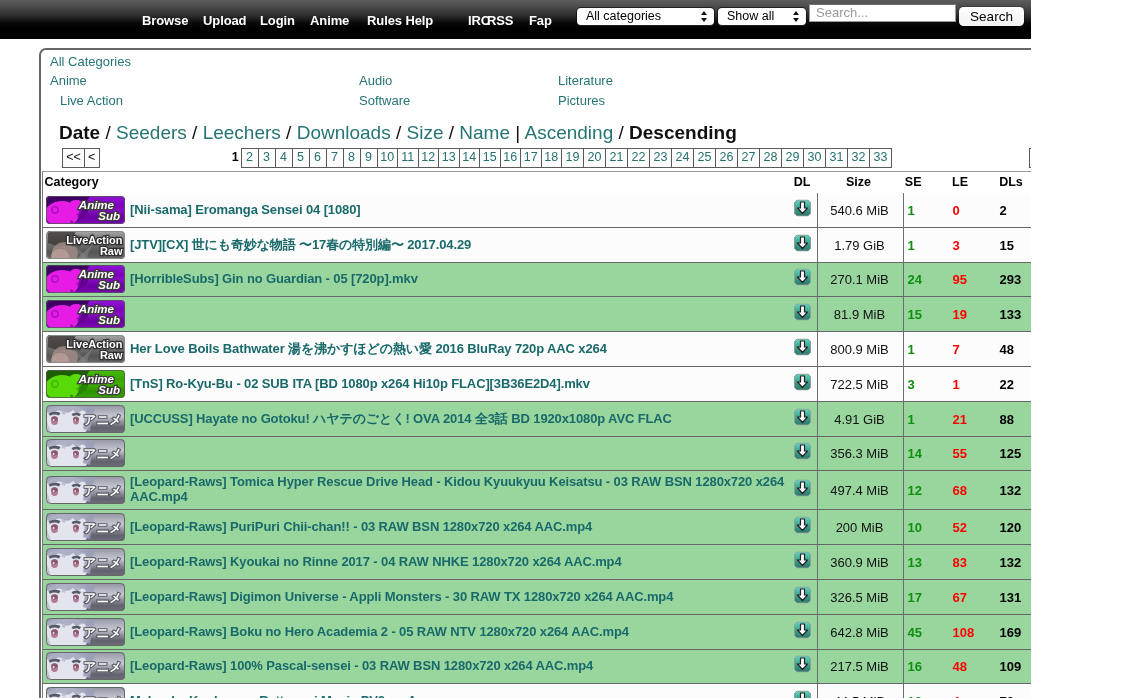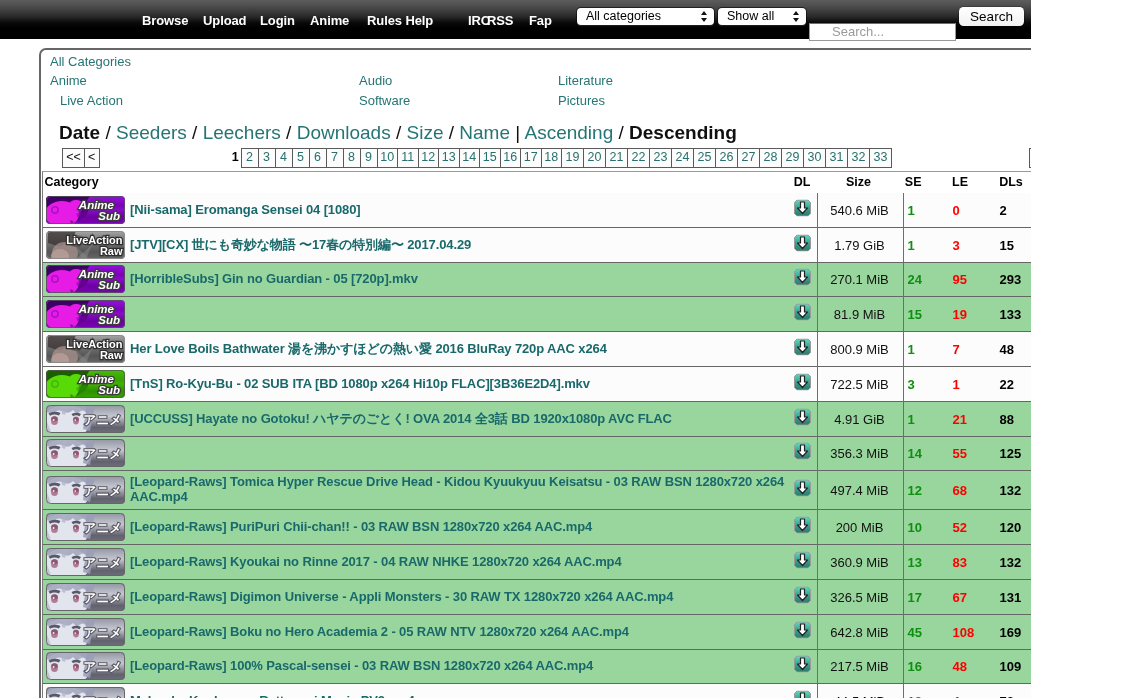--- a/index.html
+++ b/index.html
@@ -4,21 +4,21 @@
 body{background:#fff;font-family:"Liberation Sans",sans-serif}
 #page{position:relative;width:1031px;height:698px;overflow:hidden;background:#fff}
 .ab{position:absolute}
 #bar{left:0;top:0;width:1135px;height:39px;background:linear-gradient(180deg,#5d5d5d 0%,#4e4e4e 15%,#2a2a2a 42%,#0a0a0a 58%,#000 72%)}
 .nv{top:0;height:39px;line-height:41px;color:#fff;font-weight:bold;font-size:13px;letter-spacing:-0.1px;white-space:nowrap}
 .sel{top:8px;height:17px;background:#fff;border-radius:4px;font-size:12.5px;color:#000;line-height:17px;padding-left:9px;box-shadow:0 0 0 1px rgba(0,0,0,.55),0 1px 1px rgba(255,255,255,.25)}
 .arr{position:absolute;right:6px;top:2px;width:7px;height:13px}
 .arr:before,.arr:after{content:"";position:absolute;left:0;border-left:3.5px solid transparent;border-right:3.5px solid transparent}
 .arr:before{top:1px;border-bottom:4.5px solid #111}
 .arr:after{bottom:1px;border-top:4.5px solid #111}
-#inp{left:809px;top:23px;width:147px;height:17.5px;background:#fff;border:1px solid #9a9a9a;border-top-color:#6e6e6e;font-size:13px;color:#9a9a9a;line-height:16px;padding-left:22px}
+#inp{left:809px;top:4px;width:147px;height:17.5px;background:#fff;border:1px solid #9a9a9a;border-top-color:#6e6e6e;font-size:13px;color:#9a9a9a;line-height:16px;padding-left:6px}
 #btn{left:959px;top:6.5px;width:65px;height:19px;background:linear-gradient(#fff,#f1f1f1);border-radius:4.5px;font-size:13.5px;color:#000;text-align:center;line-height:19px;box-shadow:0 0 0 .5px rgba(0,0,0,.4)}
 #box{left:39px;top:48px;width:1049px;height:680px;border:2px solid #666;border-radius:7px;background:#fff}
 .cat{font-size:13px;color:#267474}
 .srt{left:59px;top:121.8px;font-size:19px;color:#111}
 .srt a{color:#267474;text-decoration:none}
 .pag{top:148px;height:19.5px;font-size:12.5px;white-space:nowrap}
 .pb{display:inline-block;box-sizing:border-box;height:19.5px;line-height:17.5px;border:1px solid #5a5a5a;background:#fcfcfc;text-align:center;color:#26716e;margin-right:-1px;vertical-align:top}
 .pb.dk{color:#111}
 #tbl{left:42px;top:171px;width:1044.5px;height:527px;border-left:1px solid #7a7a7a;border-right:1px solid #7a7a7a;border-top:1px solid #999}
 .vln{position:absolute;top:21px;bottom:0;width:1px;background:#6e6e6e;z-index:5}

